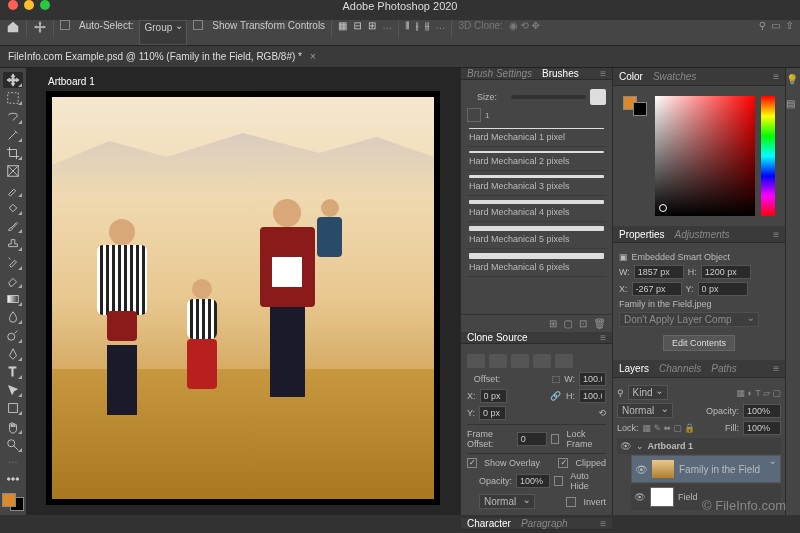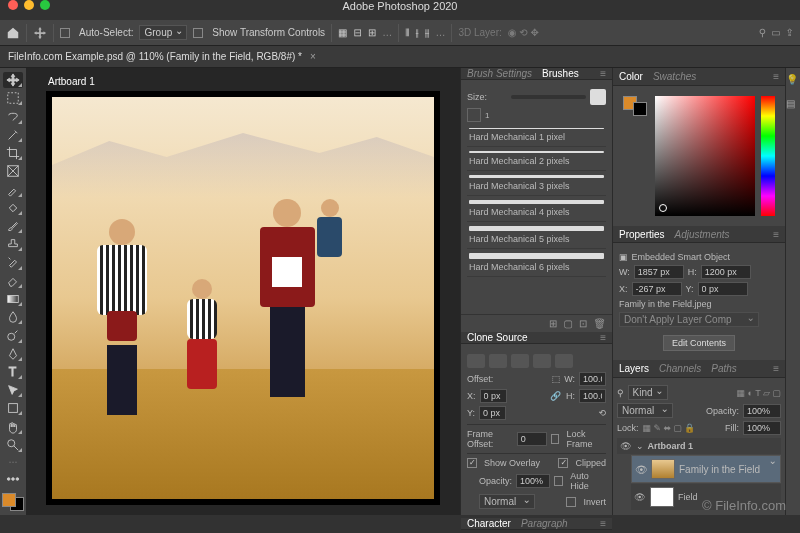--- a/index.html
+++ b/index.html
@@ -1,21 +1,21 @@
 <!DOCTYPE html>
 <html><head>
 <meta charset="utf-8">
 <style>
 * { margin:0; padding:0; box-sizing:border-box; font-family:-apple-system,Helvetica,Arial,sans-serif; user-select:none; }
 body { background:#323232; width:800px; height:533px; overflow:hidden; font-size:10px; color:#ccc; }
 .titlebar { height:20px; background:#323232; display:flex; align-items:flex-start; padding:0 8px; position:relative; }
 .traffic { display:flex; gap:6px; }
 .tdot { width:10px; height:10px; border-radius:50%; }
 .title { position:absolute; left:50%; transform:translateX(-50%); font-size:11px; color:#ddd; }
-.optbar { height:26px; background:#454545; display:flex; align-items:center; padding:0 6px; gap:6px; border-bottom:1px solid #222; font-size:10px; color:#ccc; }
+.optbar { height:26px; background:#454545; display:flex; padding:0 6px; gap:6px; border-bottom:1px solid #222; font-size:10px; color:#ccc; }
 .home-icon { width:14px; height:14px; }
 .sep { width:1px; height:18px; background:#555; }
 .chk { width:10px; height:10px; border:1px solid #888; display:inline-block; vertical-align:middle; margin-right:3px; }
 .chk.on::after { content:"✓"; font-size:8px; position:relative; top:-2px; left:1px; color:#ccc; }
 .sel { background:#3a3a3a; border:1px solid #555; padding:1px 14px 1px 4px; position:relative; font-size:10px; }
 .sel::after { content:"⌄"; position:absolute; right:3px; top:-1px; }
 .ico { width:14px; height:14px; opacity:.8; }
 .tabdoc { height:22px; background:#3a3a3a; display:flex; align-items:center; padding:0 8px; border-bottom:1px solid #222; }
 .tabdoc span { font-size:10px; color:#ddd; }
 .main { display:flex; height:447px; }
@@ -51,21 +51,21 @@
 .pcol { flex:1; display:flex; flex-direction:column; border-left:1px solid #2a2a2a; }
 .ptab { height:20px; display:flex; align-items:center; padding:0 6px; gap:10px; background:#3a3a3a; border-bottom:1px solid #2a2a2a; font-size:10px; }
 .ptab .act { color:#fff; }
 .ptab .inact { color:#888;font-style:italic; }
 .pbody { padding:6px; font-size:9px; color:#bbb; }
 .brush-row { padding:4px 2px; border-bottom:1px solid #3a3a3a; }
 .brush-line { height:2px; background:#ddd; margin-bottom:3px; border-radius:1px; }
 .brush-line.t1 { height:1px; } .brush-line.t2 { height:2px; } .brush-line.t3 { height:3px; } .brush-line.t4 { height:4px; } .brush-line.t5 { height:5px; } .brush-line.t6 { height:6px; }
 .row { display:flex; align-items:center; gap:4px; margin:3px 0; }
 .inp { background:#2a2a2a; border:1px solid #555; padding:1px 3px; width:27px; font-size:9px; color:#ccc; }
-.lbl { min-width:40px; font-size:9px; }
+.lbl { min-width:40px; font-size:9px;text-align:center; }
 .colorpicker { width:120px; height:120px; position:relative; margin:4px; }
 .cp-main { position:absolute; left:0; top:0; width:100px; height:120px; background:linear-gradient(to bottom,transparent,#000),linear-gradient(to right,#fff,#f00); }
 .cp-hue { position:absolute; right:0; top:0; width:14px; height:120px; background:linear-gradient(180deg,#f00,#ff0,#0f0,#0ff,#00f,#f0f,#f00); }
 .cp-cursor { position:absolute; width:8px; height:8px; border:1px solid #fff; border-radius:50%; left:4px; bottom:4px; }
 .swatch-pair { display:flex; gap:2px; margin:4px; }
 .swatch-pair div { width:14px; height:14px; }
 .layer-item { display:flex; align-items:center; gap:4px; padding:3px; background:#3f3f3f; margin:1px 0; }
 .layer-item.sel { background:#5a6a7a; }
 .eye { width:12px; }
 .thumb { width:24px; height:20px; background:linear-gradient(#e8c890,#b08030); border:1px solid #666; }
@@ -110,21 +110,21 @@
   <span>▦</span>
   <span>⊟</span>
   <span>⊞</span>
   <span style="opacity:.5">…</span>
   <div class="sep"></div>
   <span>⫴</span>
   <span>⫲</span>
   <span>⫵</span>
   <span style="opacity:.5">…</span>
   <div class="sep"></div>
-  <span style="color:#777">3D Layer:</span>
+  <span style="color:#777">3D Clone:</span>
   <span style="opacity:.4">◉ ⟲ ✥</span>
   <div class="opt-icons">
     <span>⚲</span>
     <span>▭</span>
     <span>⇪</span>
   </div>
 </div>
 
 <div class="tabdoc">
   <span>FileInfo.com Example.psd @ 110% (Family in the Field, RGB/8#) *</span>

